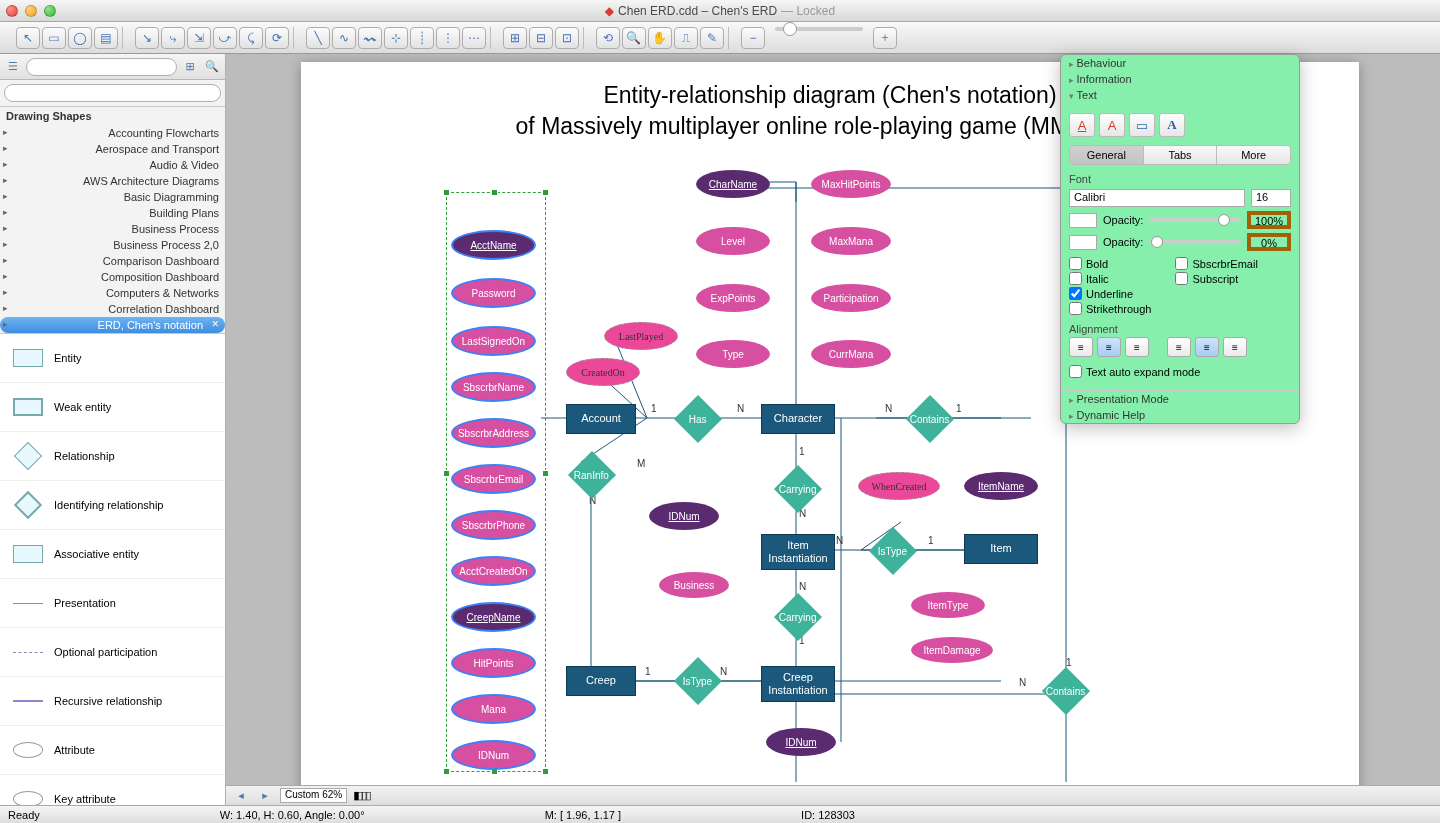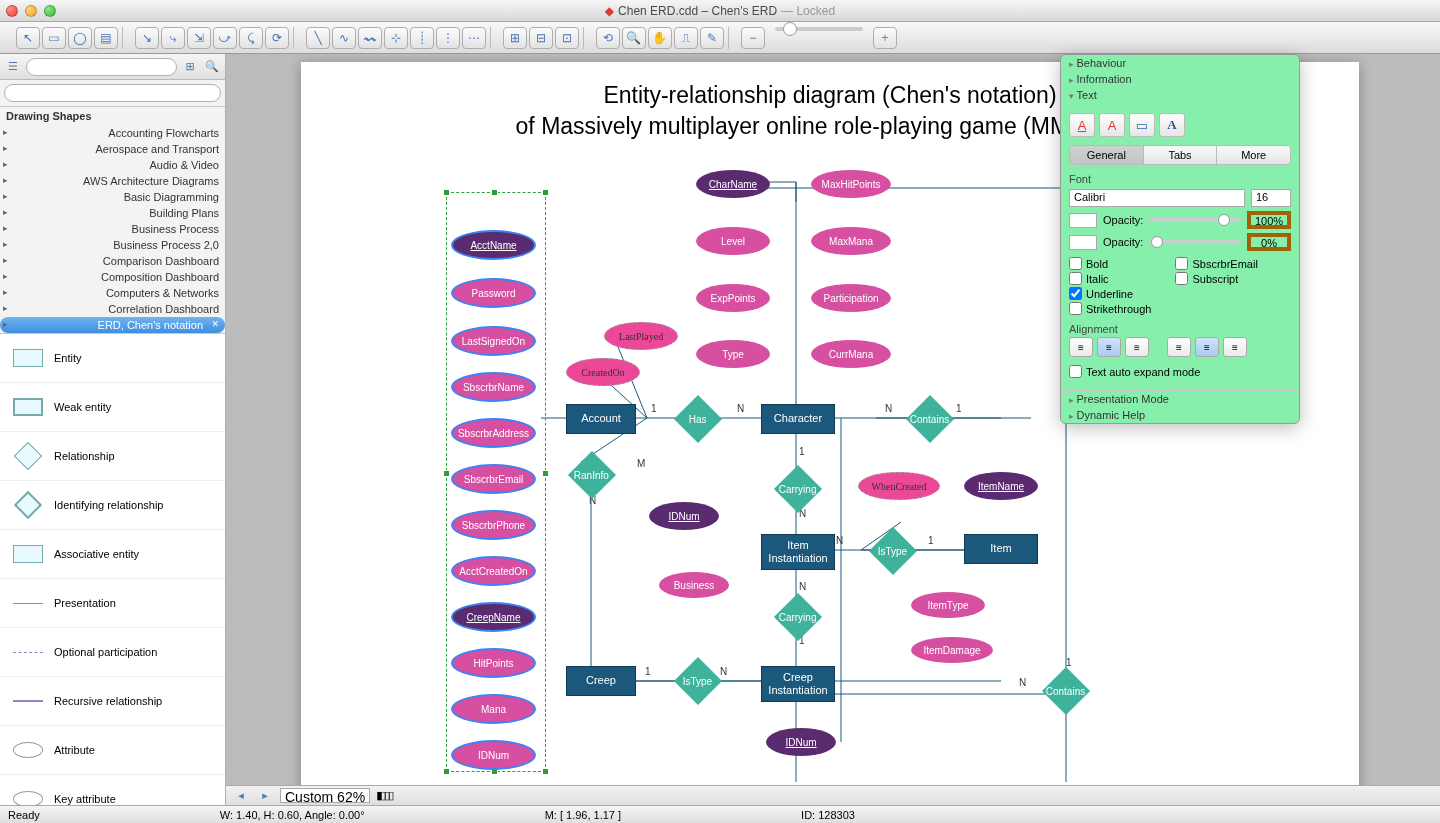--- a/index.html
+++ b/index.html
@@ -56,21 +56,21 @@
 .attr{background:#d64fa0; color:#fff; border-radius:50%; display:flex; align-items:center; justify-content:center; font-size:10px; padding:0 4px;}
 .attr.pk{background:#5b2b70; text-decoration:underline;}
 .attr.der{background:#ec4899; color:#333;font-family:Liberation Serif, serif;}
 .sel-grp{position:absolute; border:1px dashed #2f9c38;}
 .sel-grp .h{position:absolute;width:7px;height:7px;background:#2f9c38;border:1px solid #fff;}
 .attr.insel{border:2px solid #3b82f6;}
 .line{stroke:#1b587c; stroke-width:1; fill:none;}
 .card{font-size:10px; fill:#333;}
 
 .canvas-bar{position:absolute; left:0; bottom:0; right:0; height:20px; background:linear-gradient(#f2f2f2,#dedede); border-top:1px solid #aaa; display:flex; align-items:center; gap:6px; padding:0 6px; font-size:11px;}
-.zoom-sel{border:1px solid #aaa; background:#fff; padding:0 4px; height:15px; font-size:14px;}
+.zoom-sel{border:1px solid #aaa; background:#fff; padding:0 4px; height:15px; font-size:10px;}
 
 .panel{position:absolute; right:140px; top:54px; width:240px; background:#86efac; border:1px solid #9a9a9a; border-radius:6px; box-shadow:0 4px 18px rgba(0,0,0,.25); font-size:11px;}
 .panel .sec{padding:2px 8px; color:#333; position:relative;}
 .panel .sec::before{content:"▸"; margin-right:3px; font-size:9px; color:#777;}
 .panel .sec.open::before{content:"▾";}
 .panel .body{padding:6px 8px 10px; border-bottom:1px solid #ccc;}
 .fmtbar{display:flex; gap:4px; margin:4px 0 2px;}
 .fmtbtn{width:26px;height:24px;border:1px solid #bbb;border-radius:3px;background:linear-gradient(#fff,#e6e6e6);display:flex;align-items:center;justify-content:center;font-size:13px;color:#3366aa;}
 .tabs{display:flex; border:1px solid #bbb; border-radius:4px; overflow:hidden; margin:8px 0;}
 .tabs div{flex:1; text-align:center; padding:3px 0; background:linear-gradient(#fafafa,#e4e4e4); border-right:1px solid #bbb; cursor:pointer;}

